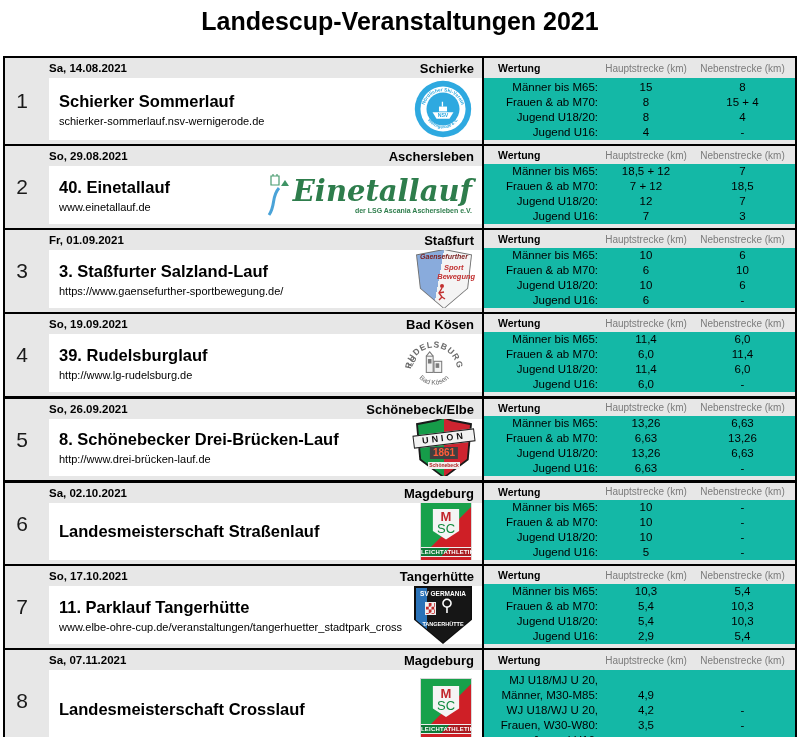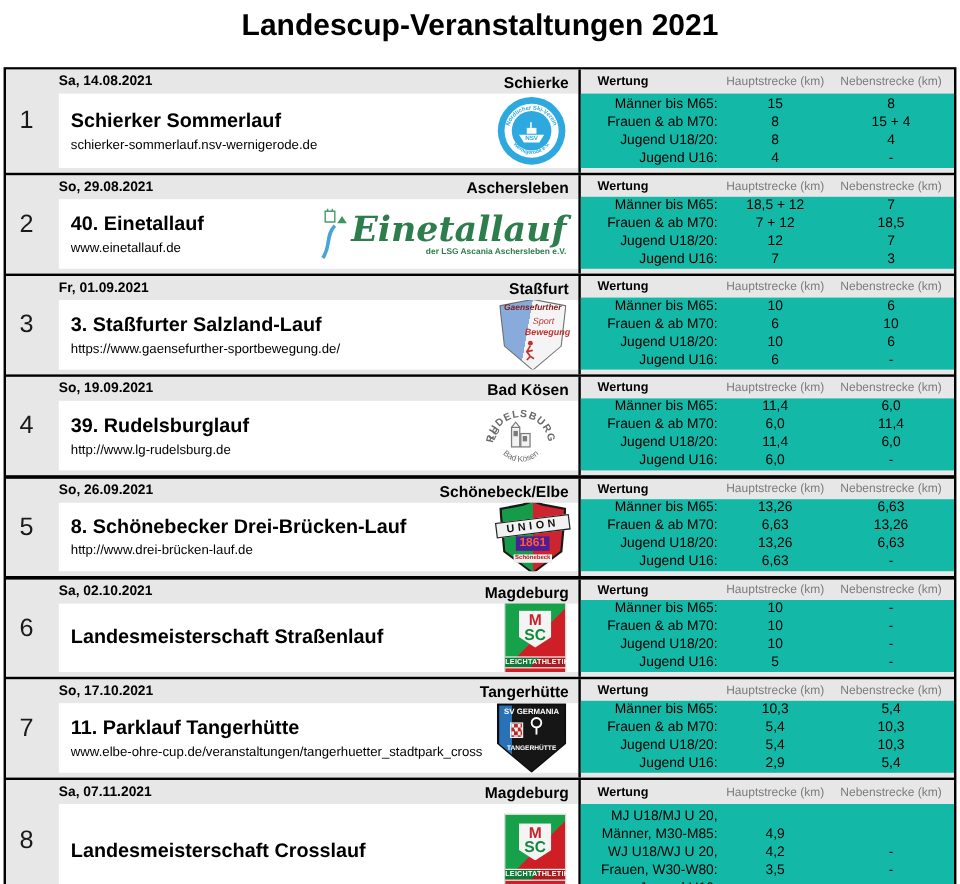--- a/index.html
+++ b/index.html
@@ -29,33 +29,33 @@
   .wl{text-align:right;padding-right:4px;white-space:nowrap}
   .wv{text-align:center}
   
   .logo-eine{display:flex;align-items:center;gap:3px}
   .eine-script{font-family:"DejaVu Serif",serif;font-style:italic;font-weight:bold;font-size:29px;line-height:30px;color:#2e7d4c;white-space:nowrap}
   .eine-sub{font-size:7px;font-weight:bold;color:#2e7d4c;text-align:right;margin-top:1px}
   .logo-gaense{width:56px;height:60px;position:relative;font-style:italic}
   .g-outer{position:absolute;inset:0;background:#6d6d6d;clip-path:polygon(50% 0,100% 9%,93% 66%,50% 100%,7% 66%,0 9%)}
   .g-inner{position:absolute;inset:1px;background:linear-gradient(100deg,#89abdc 42%,#f4f4f4 42%);clip-path:polygon(50% 0,100% 9%,93% 66%,50% 100%,7% 66%,0 9%)}
   .g-top{position:absolute;top:4px;width:100%;text-align:center;font-size:7px;font-weight:bold;color:#7d2020}
-  .g-l1{position:absolute;top:14px;left:50%;font-size:7.5px;font-weight:normal;color:#c23131}
+  .g-l1{position:absolute;top:14px;left:50%;font-size:7.5px;font-weight:bold;color:#c23131}
   .g-l2{position:absolute;top:23px;left:38%;font-size:7.5px;font-weight:bold;color:#c23131}
   .g-run{position:absolute;left:18px;top:34px;width:14px;height:18px}
   .logo-union{width:56px;height:62px;position:relative}
   .u-outer{position:absolute;inset:0;background:#1a1a1a;clip-path:polygon(50% 0,65% 5%,100% 11%,94% 70%,50% 100%,6% 70%,0 11%,35% 5%)}
   .u-inner{position:absolute;inset:2px;background:linear-gradient(90deg,#169c49 50%,#ce2430 50%);clip-path:polygon(50% 0,65% 5%,100% 11%,94% 70%,50% 100%,6% 70%,0 11%,35% 5%)}
   .u-banner{position:absolute;top:15px;left:-3px;right:-3px;background:#f2f2f2;border:1px solid #222;transform:rotate(-7deg);text-align:center;font-size:9px;font-weight:bold;letter-spacing:3px;color:#111;line-height:11px}
-  .u-year{position:absolute;top:30px;left:50%;transform:translateX(-50%);background:#4c1d95;color:#ff5c39;font-size:10px;font-weight:bold;padding:0 3px;line-height:12px}
+  .u-year{position:absolute;top:30px;left:50%;transform:translateX(-50%);background:#404040;color:#ff5c39;font-size:10px;font-weight:bold;padding:0 3px;line-height:12px}
   .u-city{position:absolute;top:45px;left:22%;width:56%;background:#efefef;color:#b22222;font-size:5px;font-weight:bold;text-align:center;line-height:7px}
   .logo-msc{width:52px;height:62px;position:relative;background:linear-gradient(135deg,#18a14b 49.6%,#cf1f26 50.4%);border:1px solid #d8d8d8}
   .msc-shield{position:absolute;top:7px;left:50%;transform:translateX(-50%);width:27px;height:31px;background:#f4f4f4;clip-path:polygon(0 0,100% 0,100% 72%,50% 100%,0 72%);text-align:center}
   .msc-m{display:block;color:#c2252b;font-weight:bold;font-size:13px;line-height:12px;margin-top:2px}
-  .msc-sc{display:block;color:#0f8a3e;font-weight:bold;font-size:13px;line-height:11px}
+  .msc-sc{display:block;color:#0f8a3e;font-weight:normal;font-size:13px;line-height:11px}
   .msc-band{position:absolute;bottom:5px;left:0;right:0;background:linear-gradient(135deg,#0e7a38 50%,#a81b20 50%);border-top:1px solid #eee;border-bottom:1px solid #eee;color:#fff;font-size:6px;font-weight:bold;text-align:center;line-height:8px;letter-spacing:.2px}
   .logo-germ{width:58px;height:58px;position:relative}
   .ge-outer{position:absolute;inset:0;background:#0d0d0d;clip-path:polygon(0 0,100% 0,100% 58%,50% 100%,0 58%)}
   .ge-inner{position:absolute;inset:1.5px;background:linear-gradient(90deg,#2a72b8 20%,#161616 20%);clip-path:polygon(0 0,100% 0,100% 58%,50% 100%,0 58%)}
   .ge-title{position:absolute;top:4px;width:100%;text-align:center;font-size:6.5px;font-weight:bold;color:#fff}
   .ge-ham{position:absolute;top:9px;left:8px;right:0;text-align:center;font-size:17px;color:#fff;font-family:"DejaVu Sans",sans-serif}
   .ge-check{position:absolute;top:16px;left:11px;width:11px;height:13px;border:1px solid #eee;background:conic-gradient(#c22828 25%,#f0f0f0 0 50%,#c22828 0 75%,#f0f0f0 0);background-size:5.5px 6.5px}
   .ge-city{position:absolute;top:35px;width:100%;text-align:center;font-size:5.5px;font-weight:bold;color:#fff}
 </style>
 </head>

